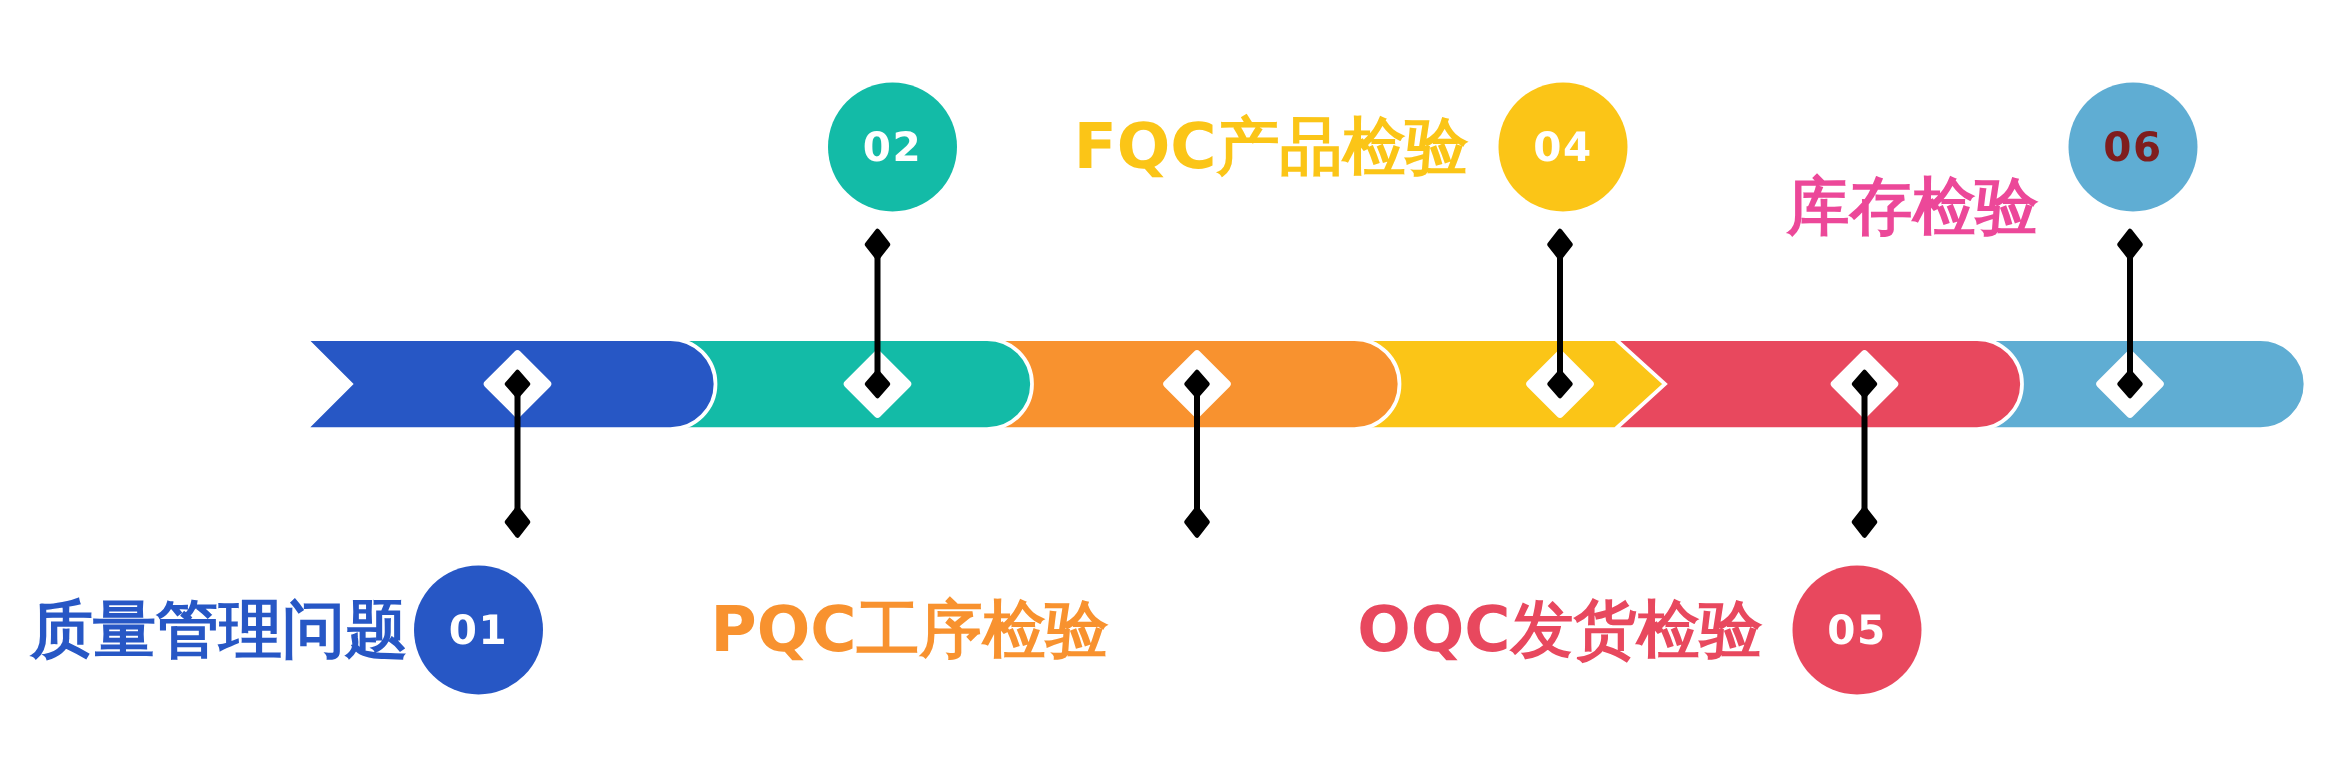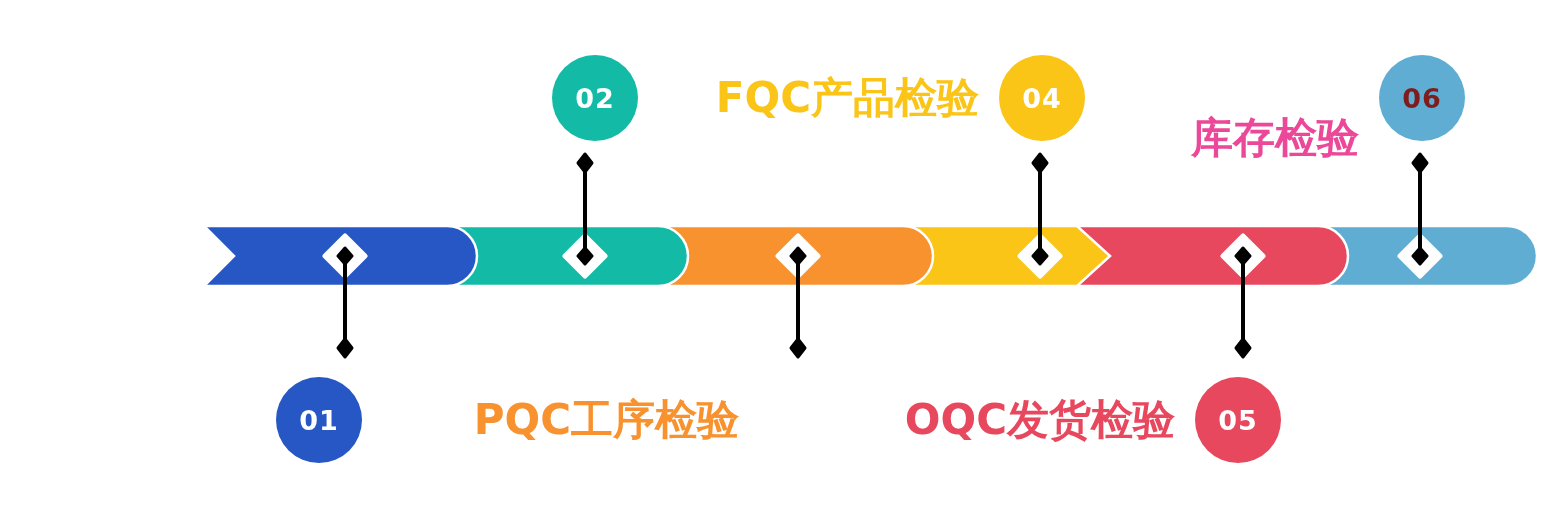--- a/index.html
+++ b/index.html
@@ -62,20 +62,21 @@
     <path d="M1420,248 L1427,256 L1420,264 L1413,256 Z" stroke="#000000" stroke-width="3" stroke-linejoin="round" fill="#000000"></path>
 
     <path d="M345,339 L352,348 L345,357 L338,348 Z" stroke="#000000" stroke-width="3" stroke-linejoin="round" fill="#000000"></path>
     <path d="M585,154 L592,163 L585,172 L578,163 Z" stroke="#000000" stroke-width="3" stroke-linejoin="round" fill="#000000"></path>
     <path d="M798,339 L805,348 L798,357 L791,348 Z" stroke="#000000" stroke-width="3" stroke-linejoin="round" fill="#000000"></path>
     <path d="M1040,154 L1047,163 L1040,172 L1033,163 Z" stroke="#000000" stroke-width="3" stroke-linejoin="round" fill="#000000"></path>
     <path d="M1243,339 L1250,348 L1243,357 L1236,348 Z" stroke="#000000" stroke-width="3" stroke-linejoin="round" fill="#000000"></path>
     <path d="M1420,154 L1427,163 L1420,172 L1413,163 Z" stroke="#000000" stroke-width="3" stroke-linejoin="round" fill="#000000"></path>
   </svg>
 
+  <div class="item-label" style="top: 394px; right: 1293px; color: rgb(39, 87, 197);">质量管理问题</div>
   <div class="item-badge" style="top: 377px; left: 276px; background-color: rgb(39, 87, 197); color: rgb(255, 255, 255);">01</div>
 
   <div class="item-badge" style="top: 55px; left: 552px; background-color: rgb(19, 187, 167); color: rgb(255, 255, 255);">02</div>
 
   <div class="item-label" style="top: 394px; right: 826px; color: rgb(248, 146, 47);">PQC工序检验</div>
 
   <div class="item-label" style="top: 72px; right: 586px; color: rgb(251, 197, 23); text-align: center;">FQC产品检验</div>
   <div class="item-badge" style="top: 55px; left: 999px; background-color: rgb(251, 197, 23); color: rgb(255, 255, 255);">04</div>
 
   <div class="item-label" style="top: 394px; right: 390px; color: rgb(232, 72, 94);">OQC发货检验</div>

